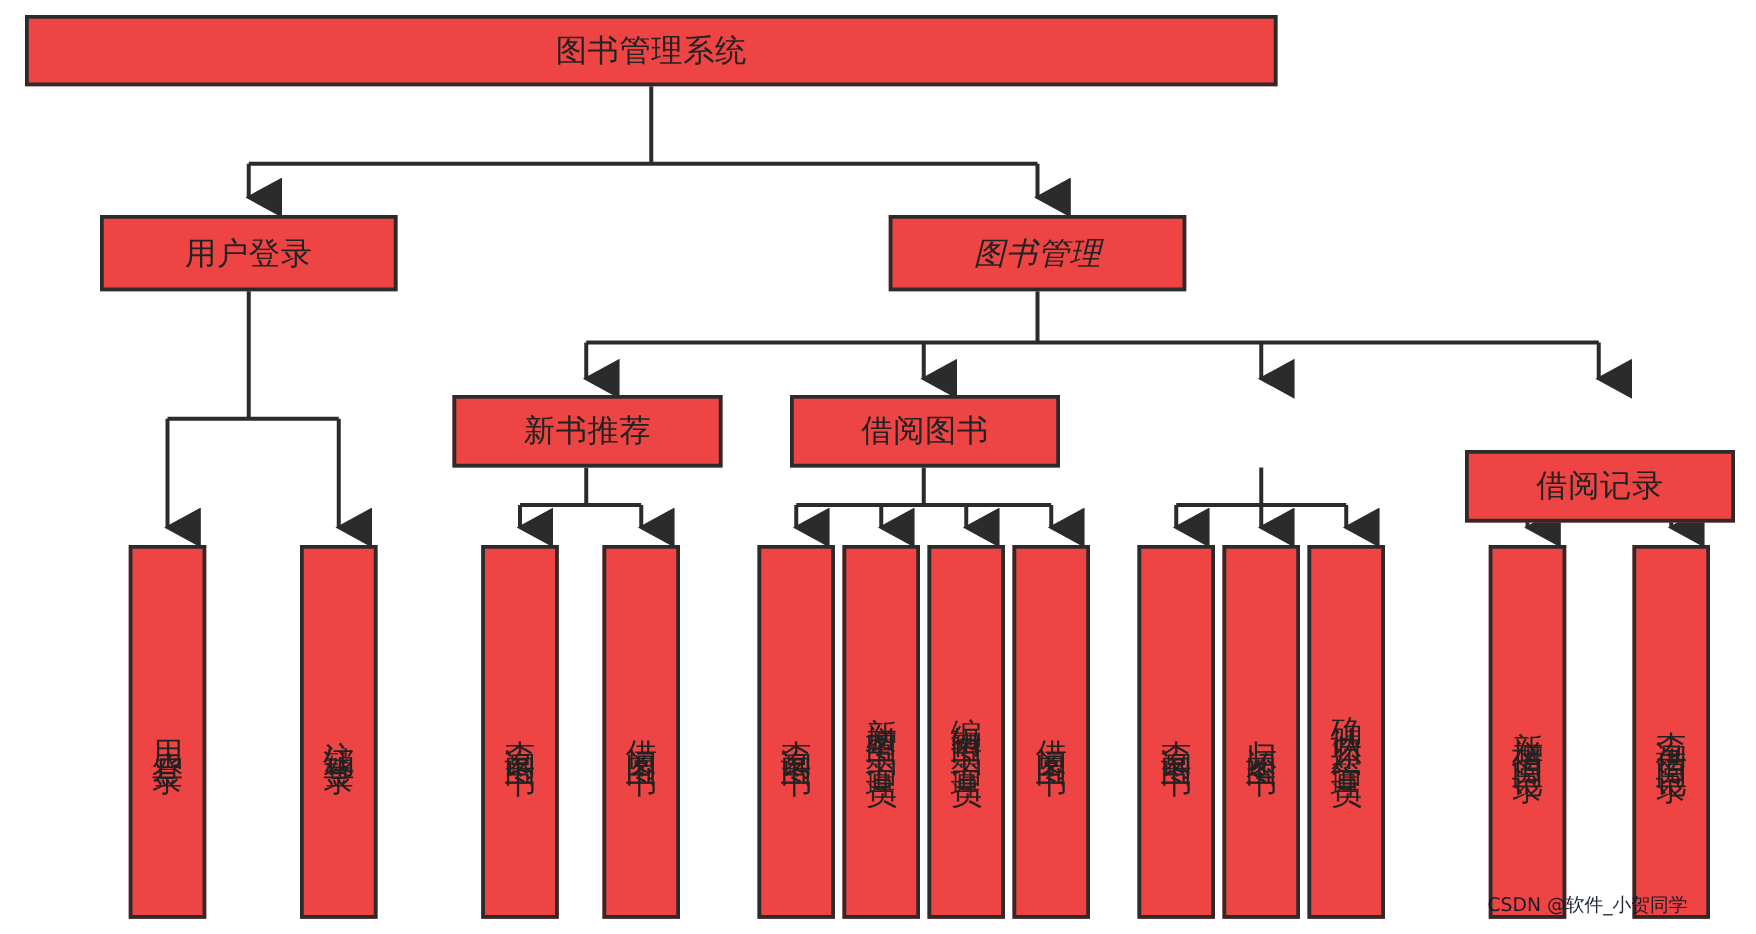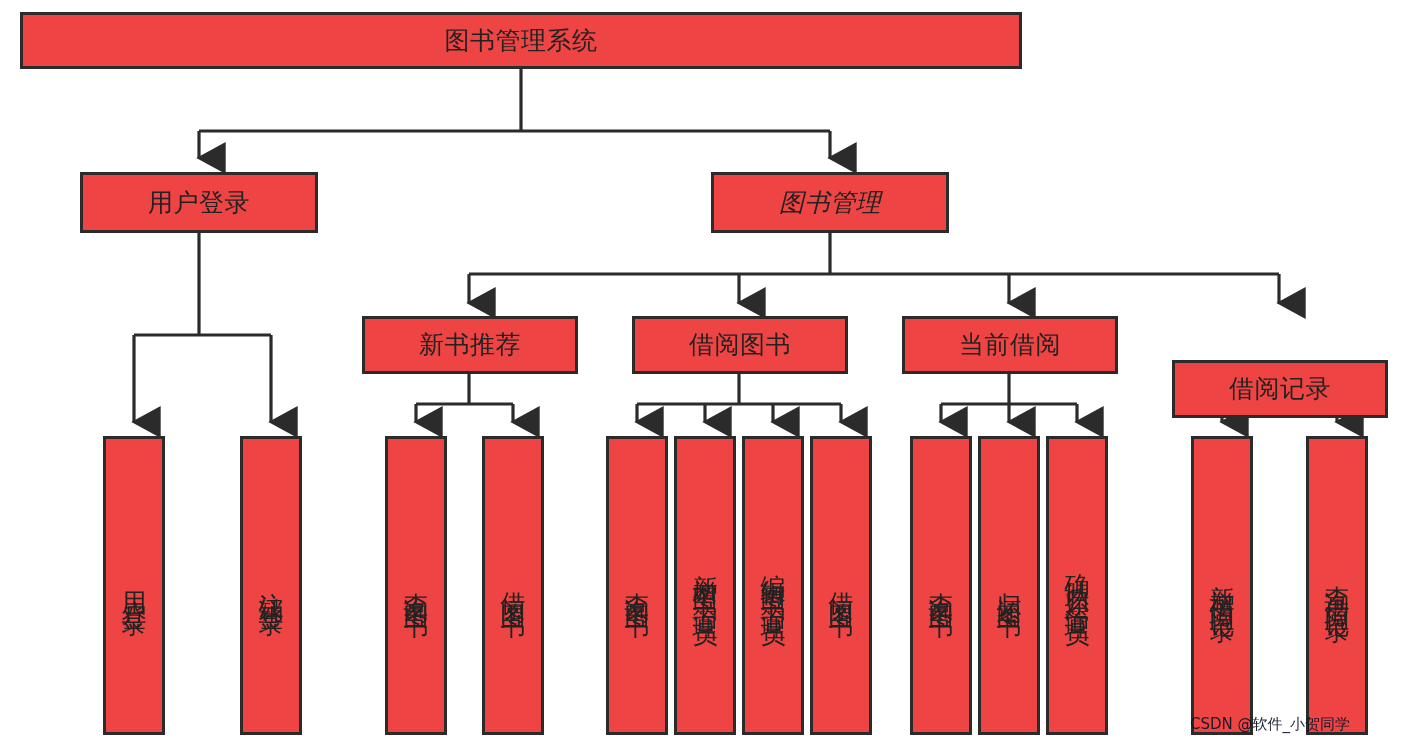--- a/index.html
+++ b/index.html
@@ -146,23 +146,20 @@
   </div>
 
   <div class="node" style="left:362px; top:316px; width:216px; height:58px;">
     <span class="node-label horizontal">新书推荐</span>
   </div>
 
   <div class="node" style="left:632px; top:316px; width:216px; height:58px;">
     <span class="node-label horizontal">借阅图书</span>
   </div>
 
-  <div class="node" style="left:902px; top:316px; width:216px; height:58px;">
-    <span class="node-label horizontal">当前借阅</span>
-  </div>
 
   <div class="node" style="left:1172px; top:316px; width:216px; height:58px;margin-top:44px;">
     <span class="node-label horizontal">借阅记录</span>
   </div>
 
   <div class="node leaf" style="left:103px; top:436px; width:62px; height:299px;">
     <div class="leaf-inner">
       <span class="node-label vertical">用户登录</span>
     </div>
   </div>

